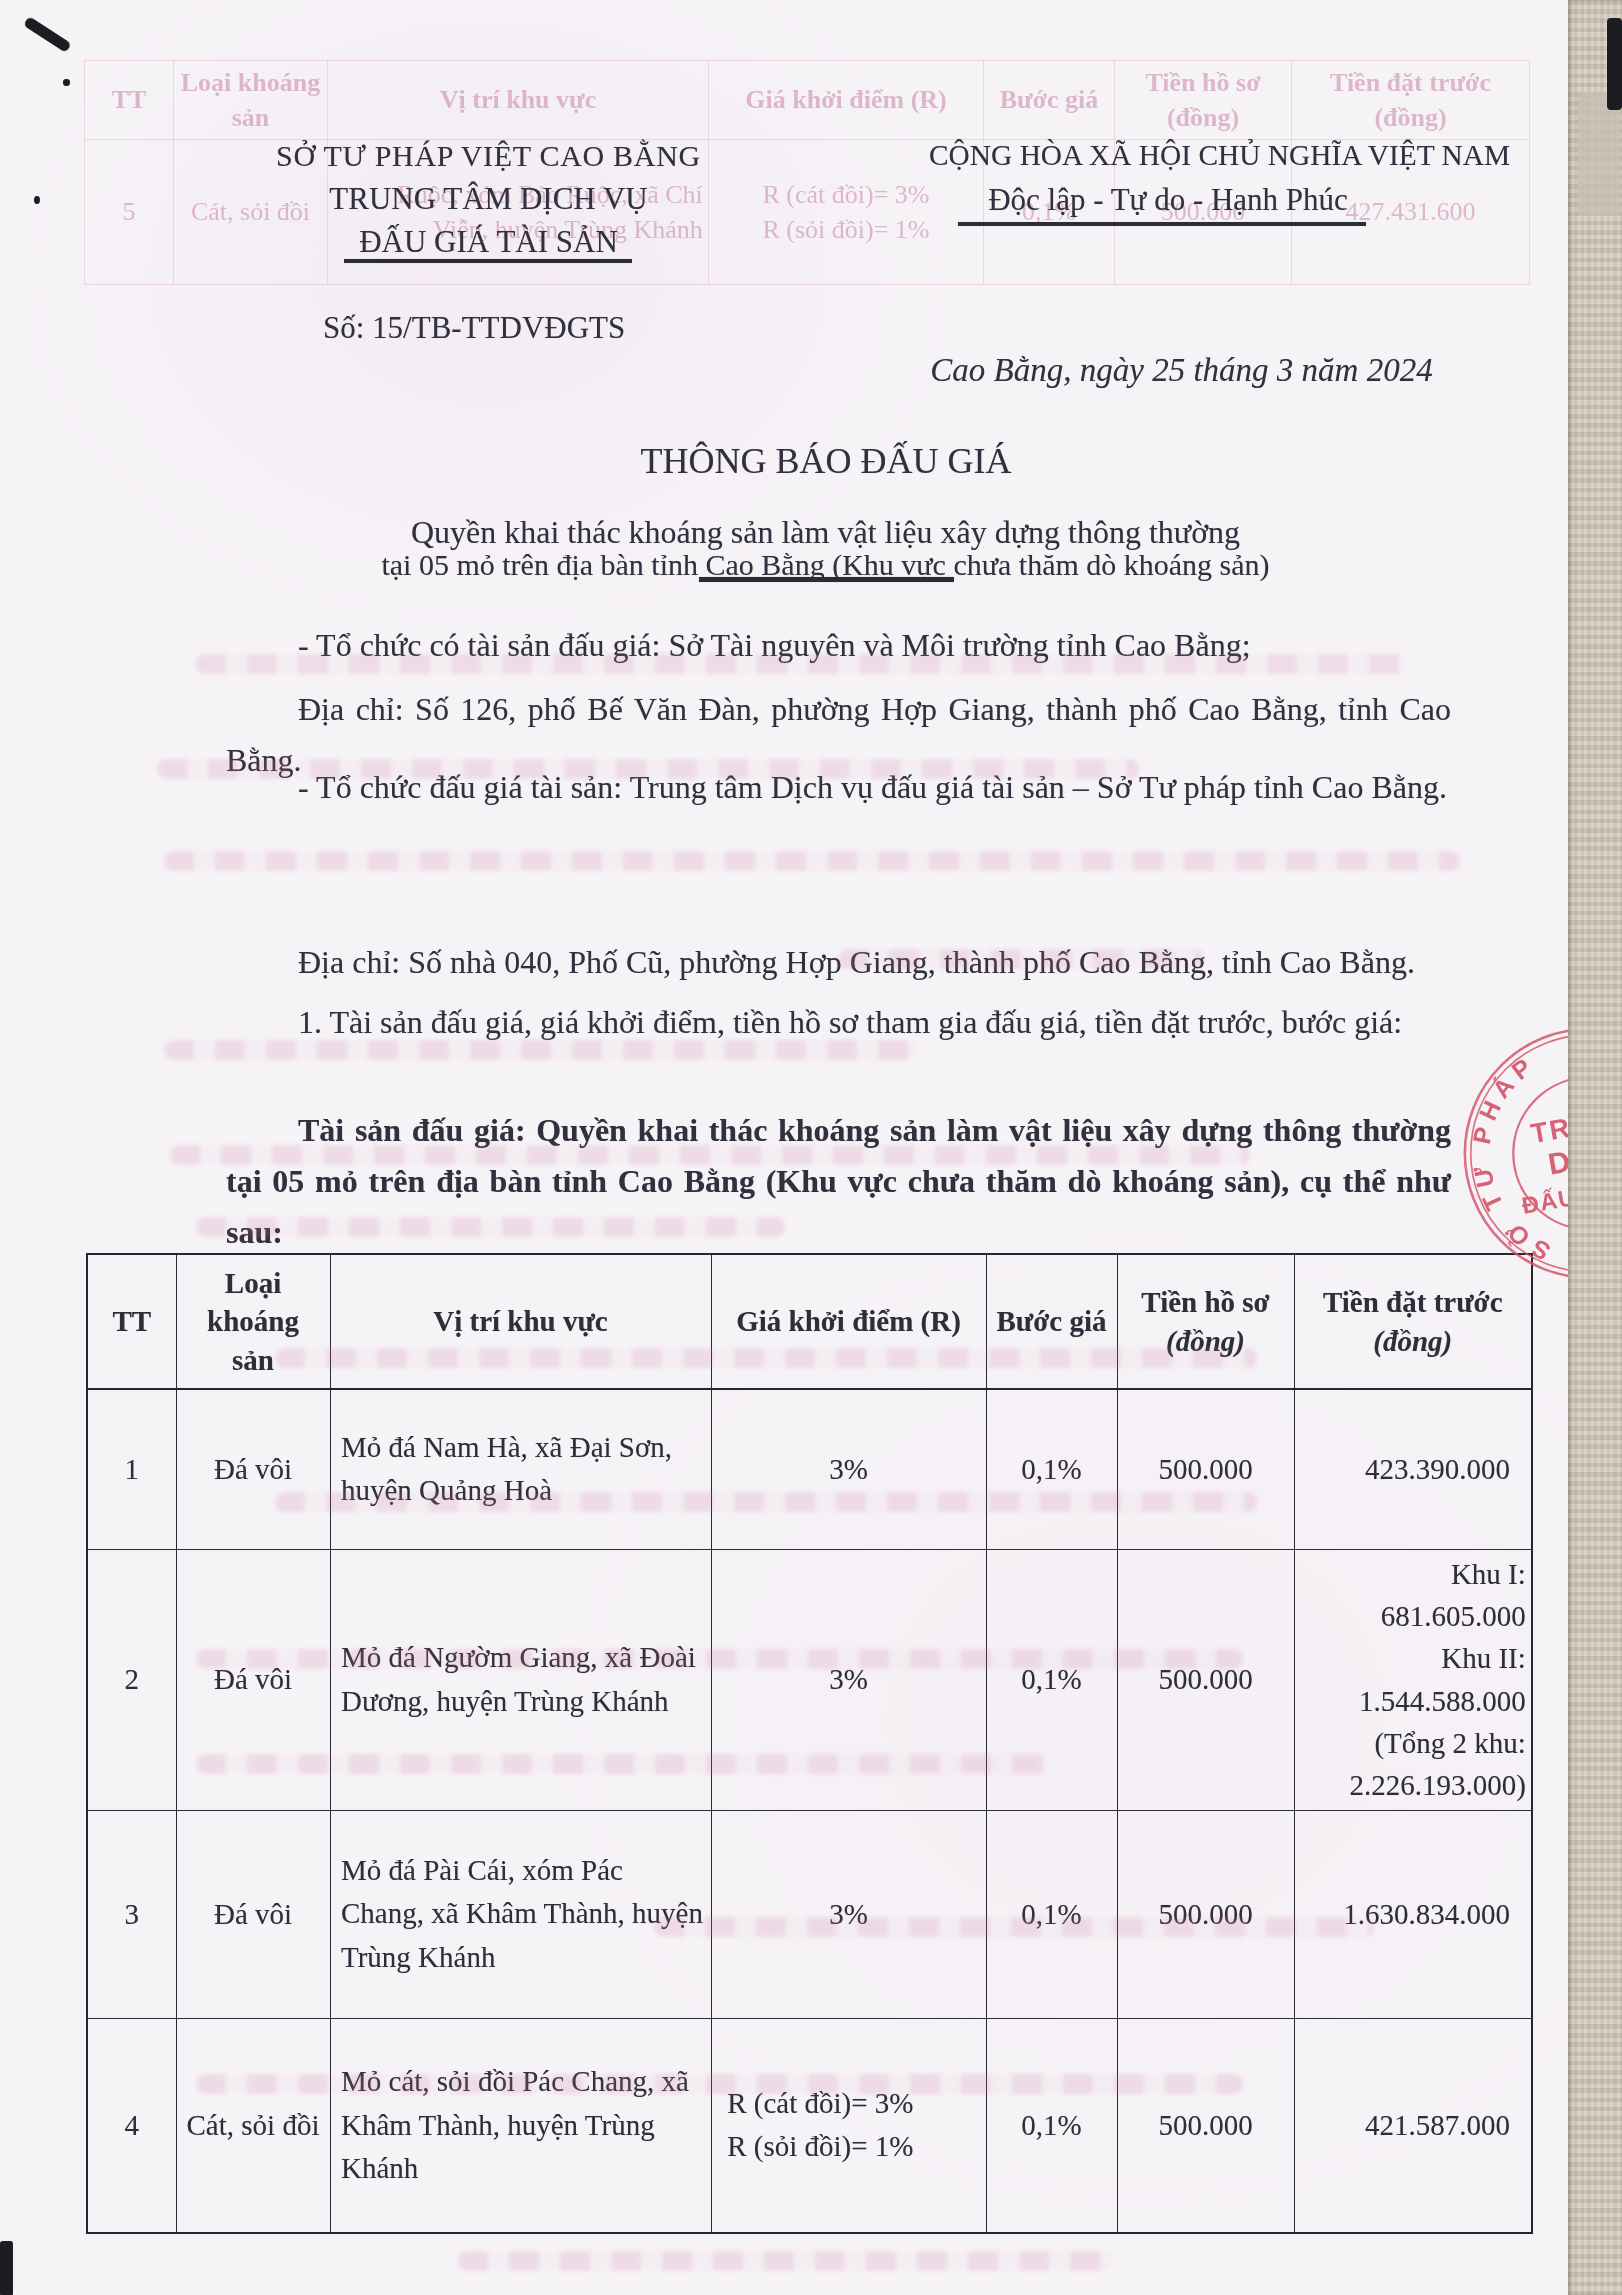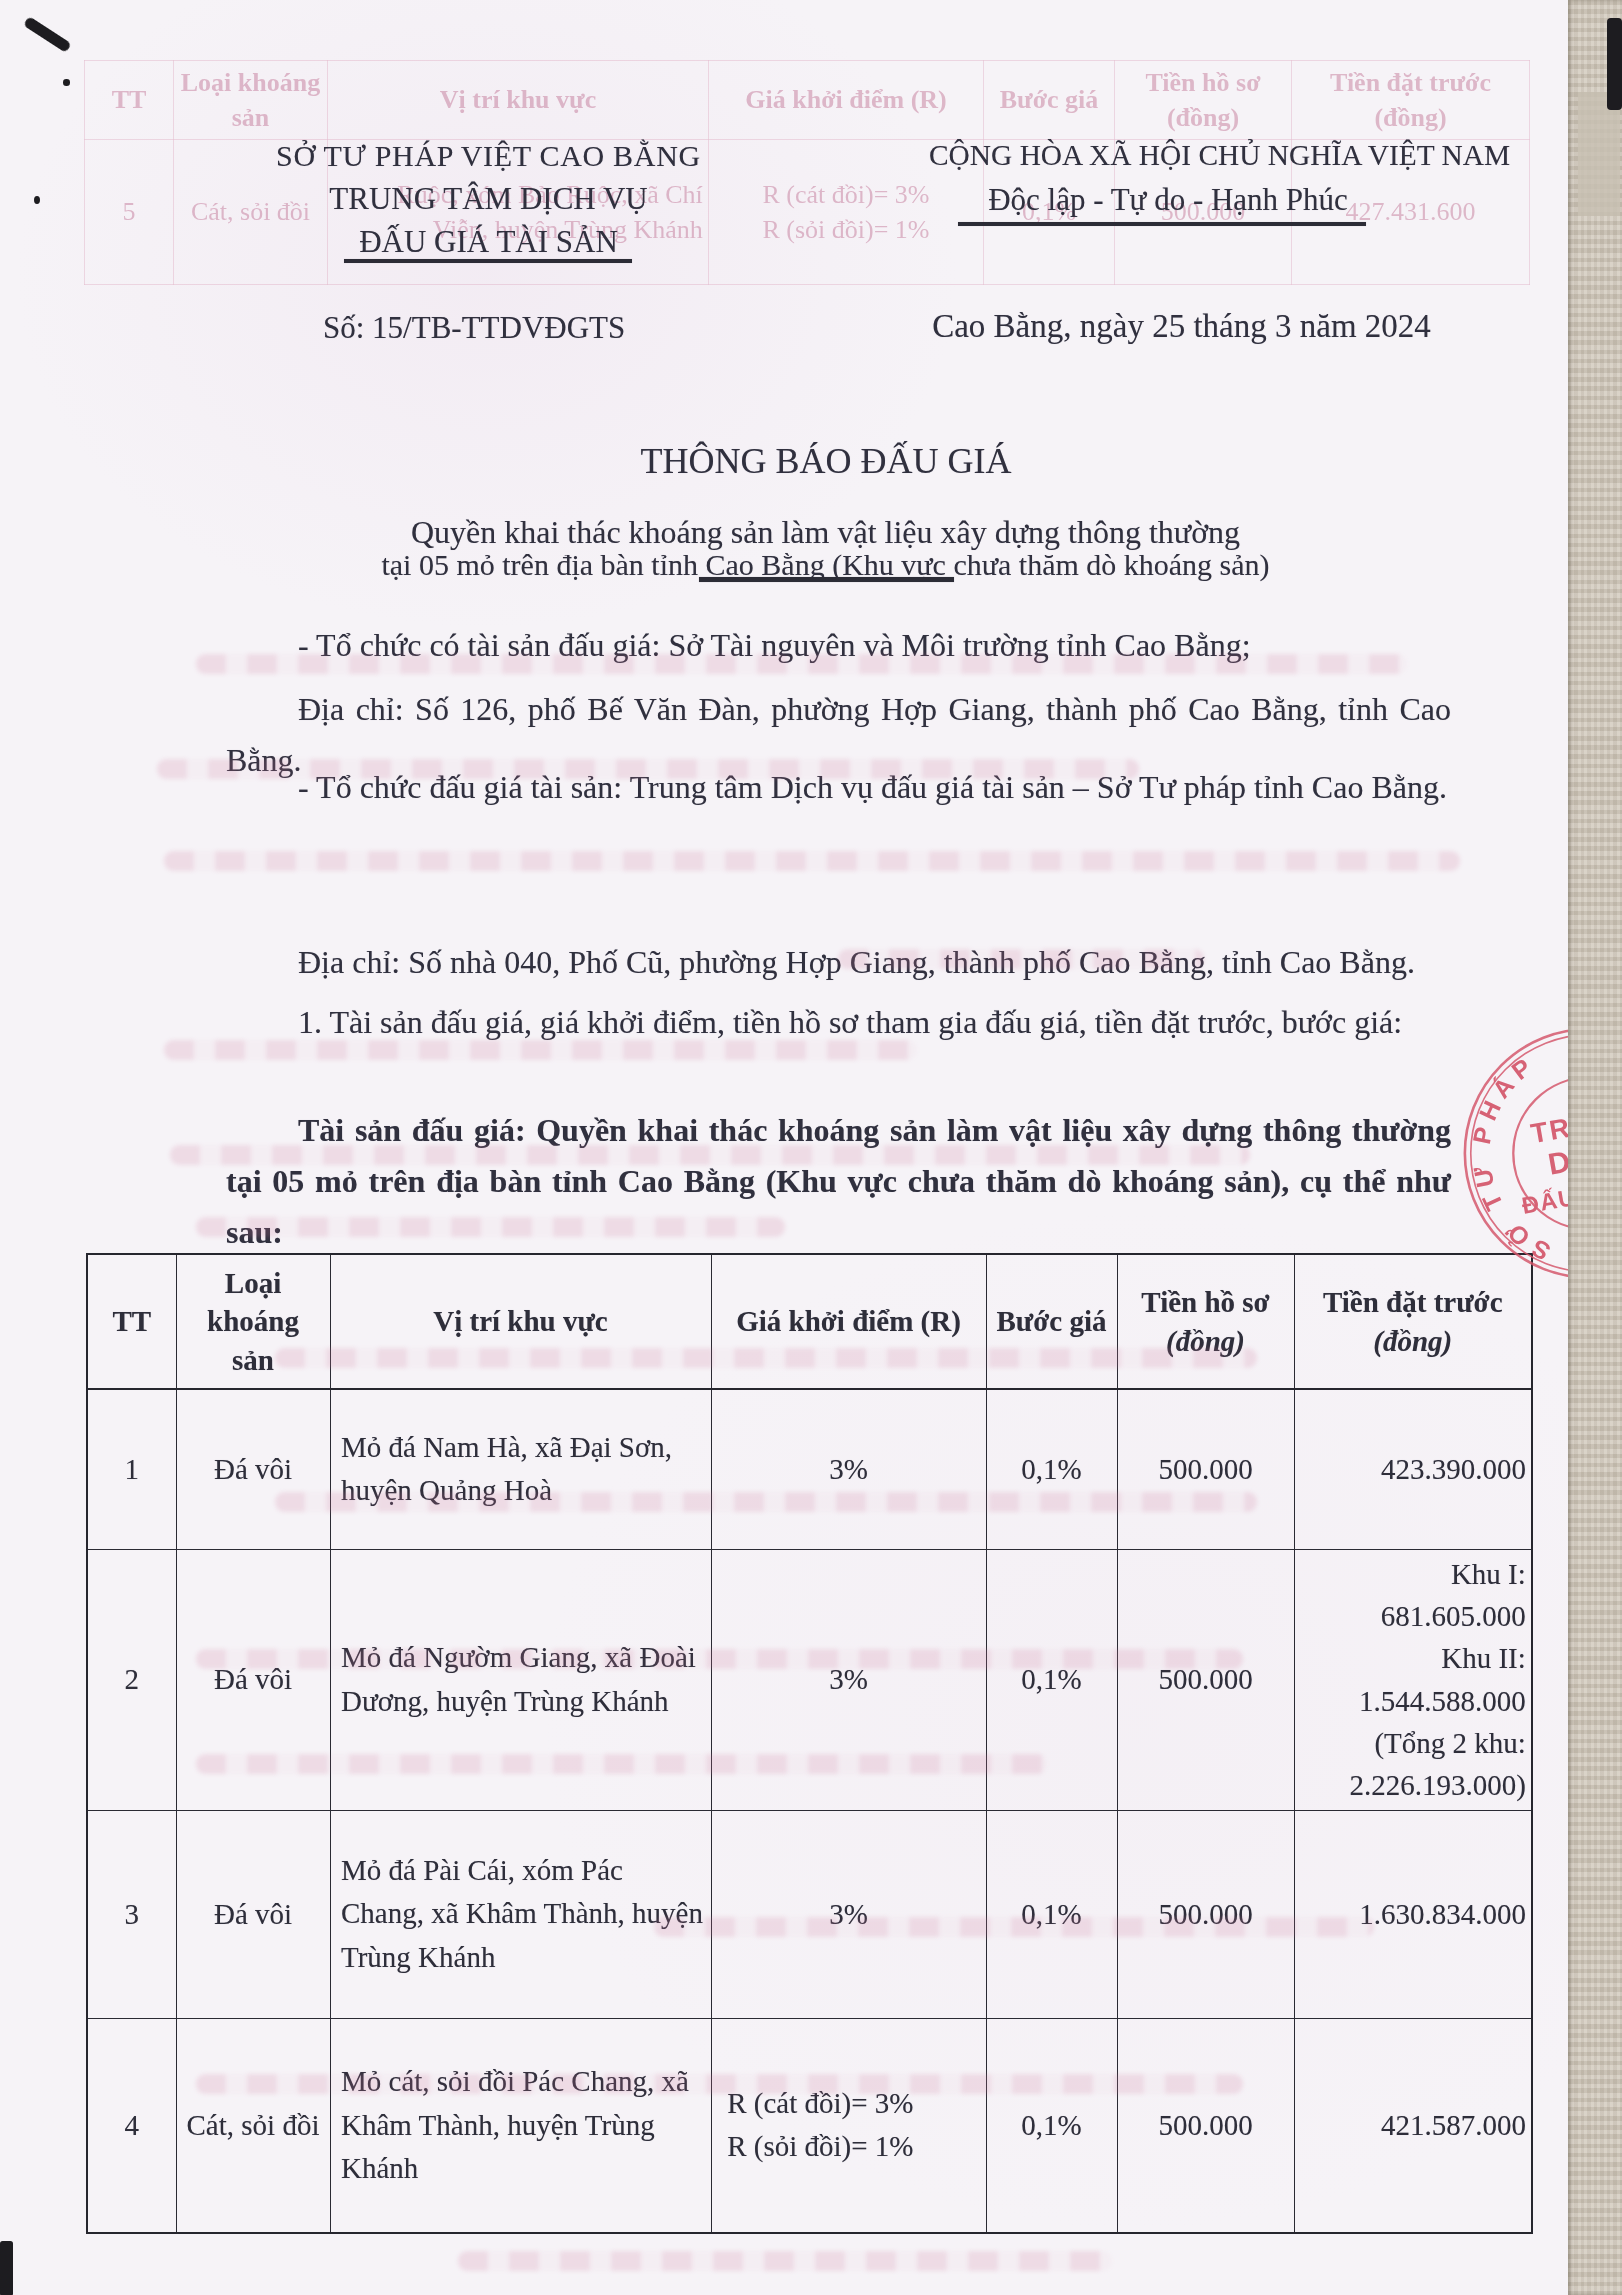--- a/index.html
+++ b/index.html
@@ -7,38 +7,38 @@
         font-family:"Liberation Serif","DejaVu Serif",serif;color:#30303e;}
   
   #page::before{content:"";position:absolute;inset:0;
      background:
        radial-gradient(785px 589px at 30% 12%, rgba(236,222,236,.35), transparent 60%),
        radial-gradient(916px 785px at 70% 75%, rgba(240,232,240,.30), transparent 65%);
      pointer-events:none;}
   .abs{position:absolute;}
   .ink{color:#30303e;text-shadow:0 0 0.7px rgba(44,44,70,.30);}
   .b{font-weight:normal;}
-  .i{}
+  .i{font-style:italic;margin-top:44px;}
   .ctr{text-align:center;}
   
   .hline{white-space:nowrap;}
   .rule{position:absolute;background:#2c2c36;box-shadow:0 0 0.7px rgba(40,40,60,.5);}
   
   .para{position:absolute;left:226px;width:1225px;font-size:32px;line-height:51px;
         text-align:justify;text-align-last:left;text-indent:72px;}
   
   table.doc{position:absolute;left:86px;top:1253px;width:1445px;border-collapse:collapse;
         table-layout:fixed;font-size:29px;color:#2e2e3a;}
   table.doc td,table.doc th{border:1.6px solid #2a2a33;vertical-align:middle;padding:3.9px 6.5px;
         white-space:pre-line;text-shadow:0 0 0.7px rgba(44,44,70,.30);}
   table.doc{border:2.6px solid #26262e;}
   table.doc tr.hd th{border-bottom:2.6px solid #26262e;font-weight:bold;line-height:1.32;}
   table.doc .loc{text-align:left;padding-left:10.5px;line-height:1.5;}
   table.doc .num{text-align:center;}
-  table.doc .rt{text-align:right;padding-right:5px;}
+  table.doc .rt{text-align:right;padding-right:21px;}
   table.doc .rcell{text-align:left;padding-left:15.7px;line-height:1.5;}
   table.doc .money2{text-align:right;padding-right:5.2px;line-height:1.45;}
   
   .ghost{position:absolute;left:84px;top:60px;width:1445px;opacity:.40;filter:blur(0.7px);
          color:#b85e84;border-collapse:collapse;table-layout:fixed;font-size:26px;}
   .ghost td,.ghost th{border:1.3px solid rgba(203,110,145,.55);vertical-align:middle;
          padding:2.6px 5.2px;white-space:pre-line;text-align:center;line-height:1.35;}
   .ghost .loc{text-align:right;padding-left:9.2px;}
   
   .gline{position:absolute;height:19.6px;border-radius:9.2px;opacity:.5;filter:blur(2px);

